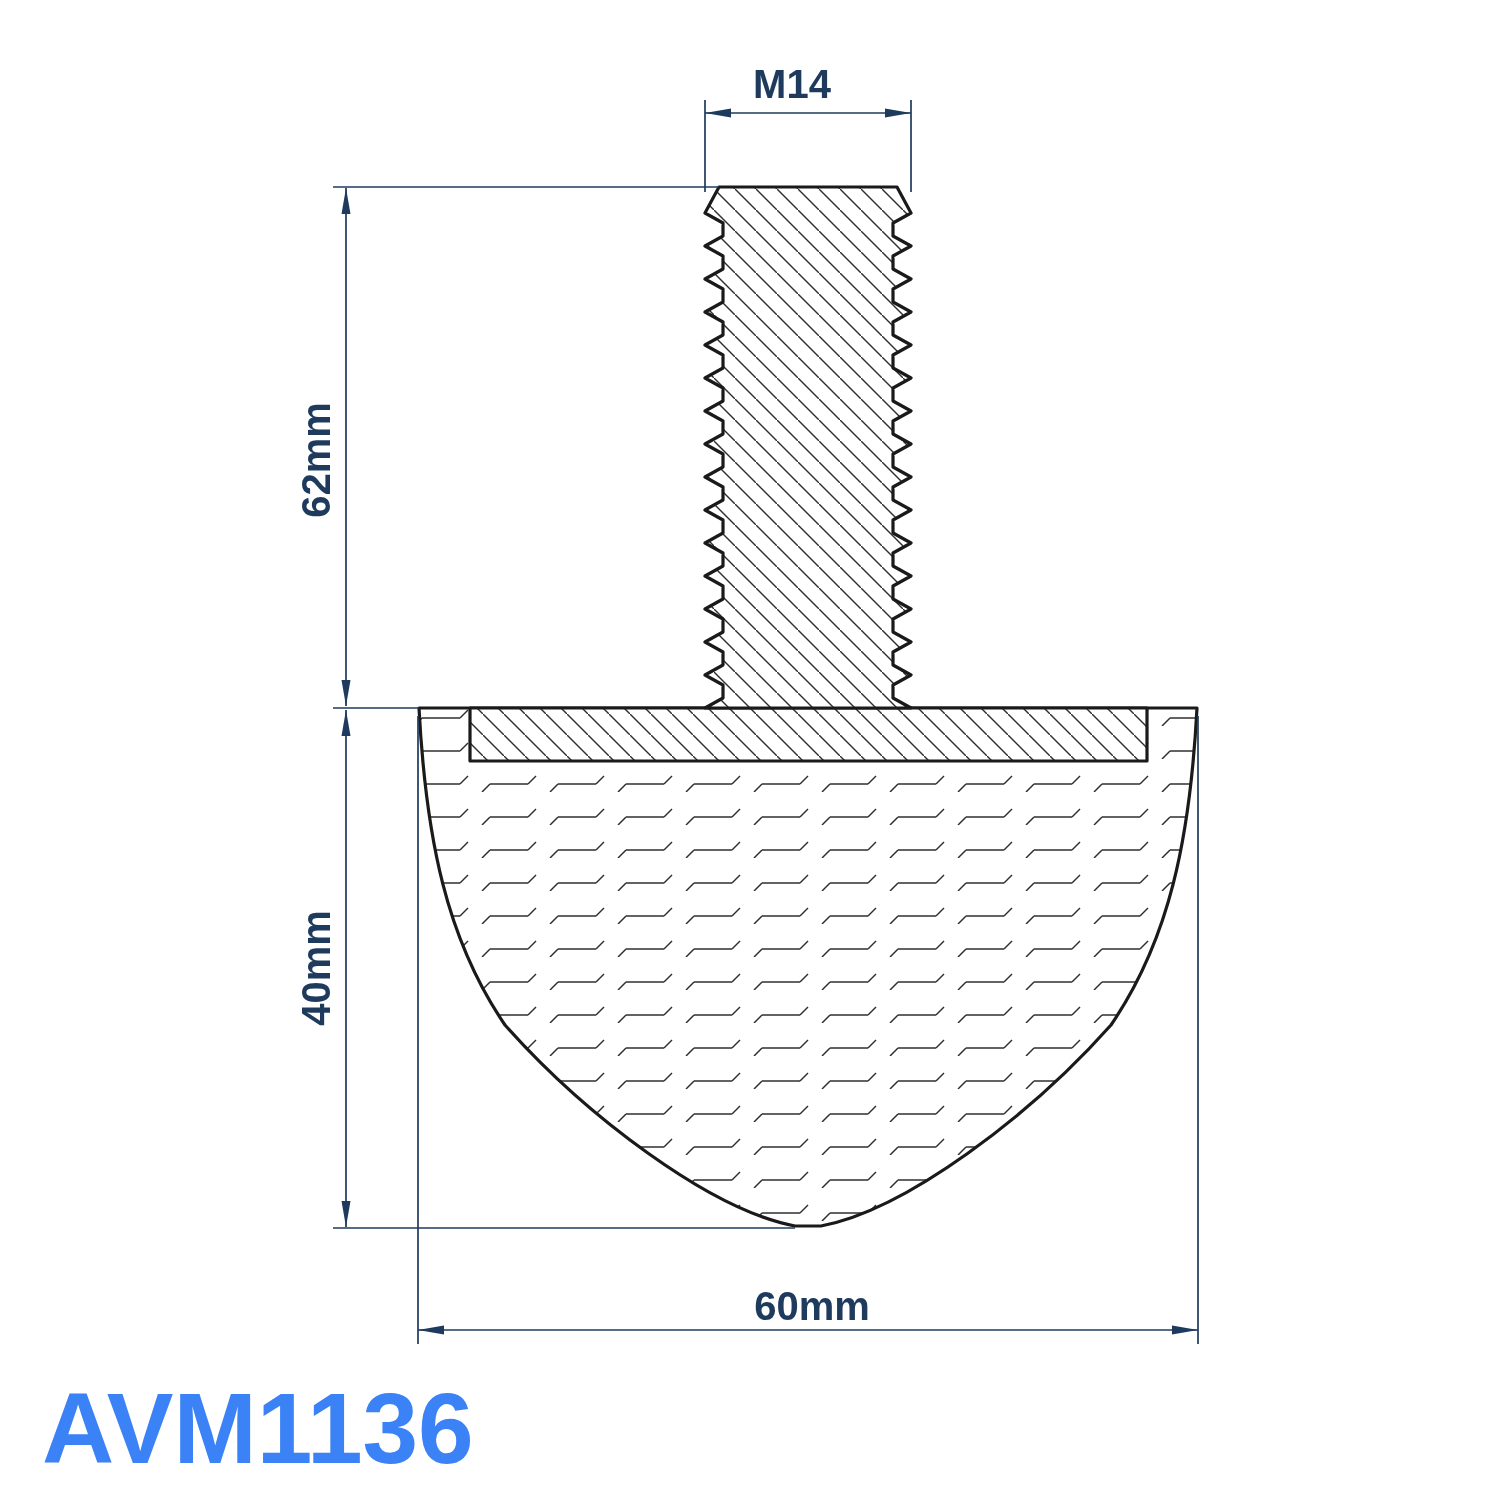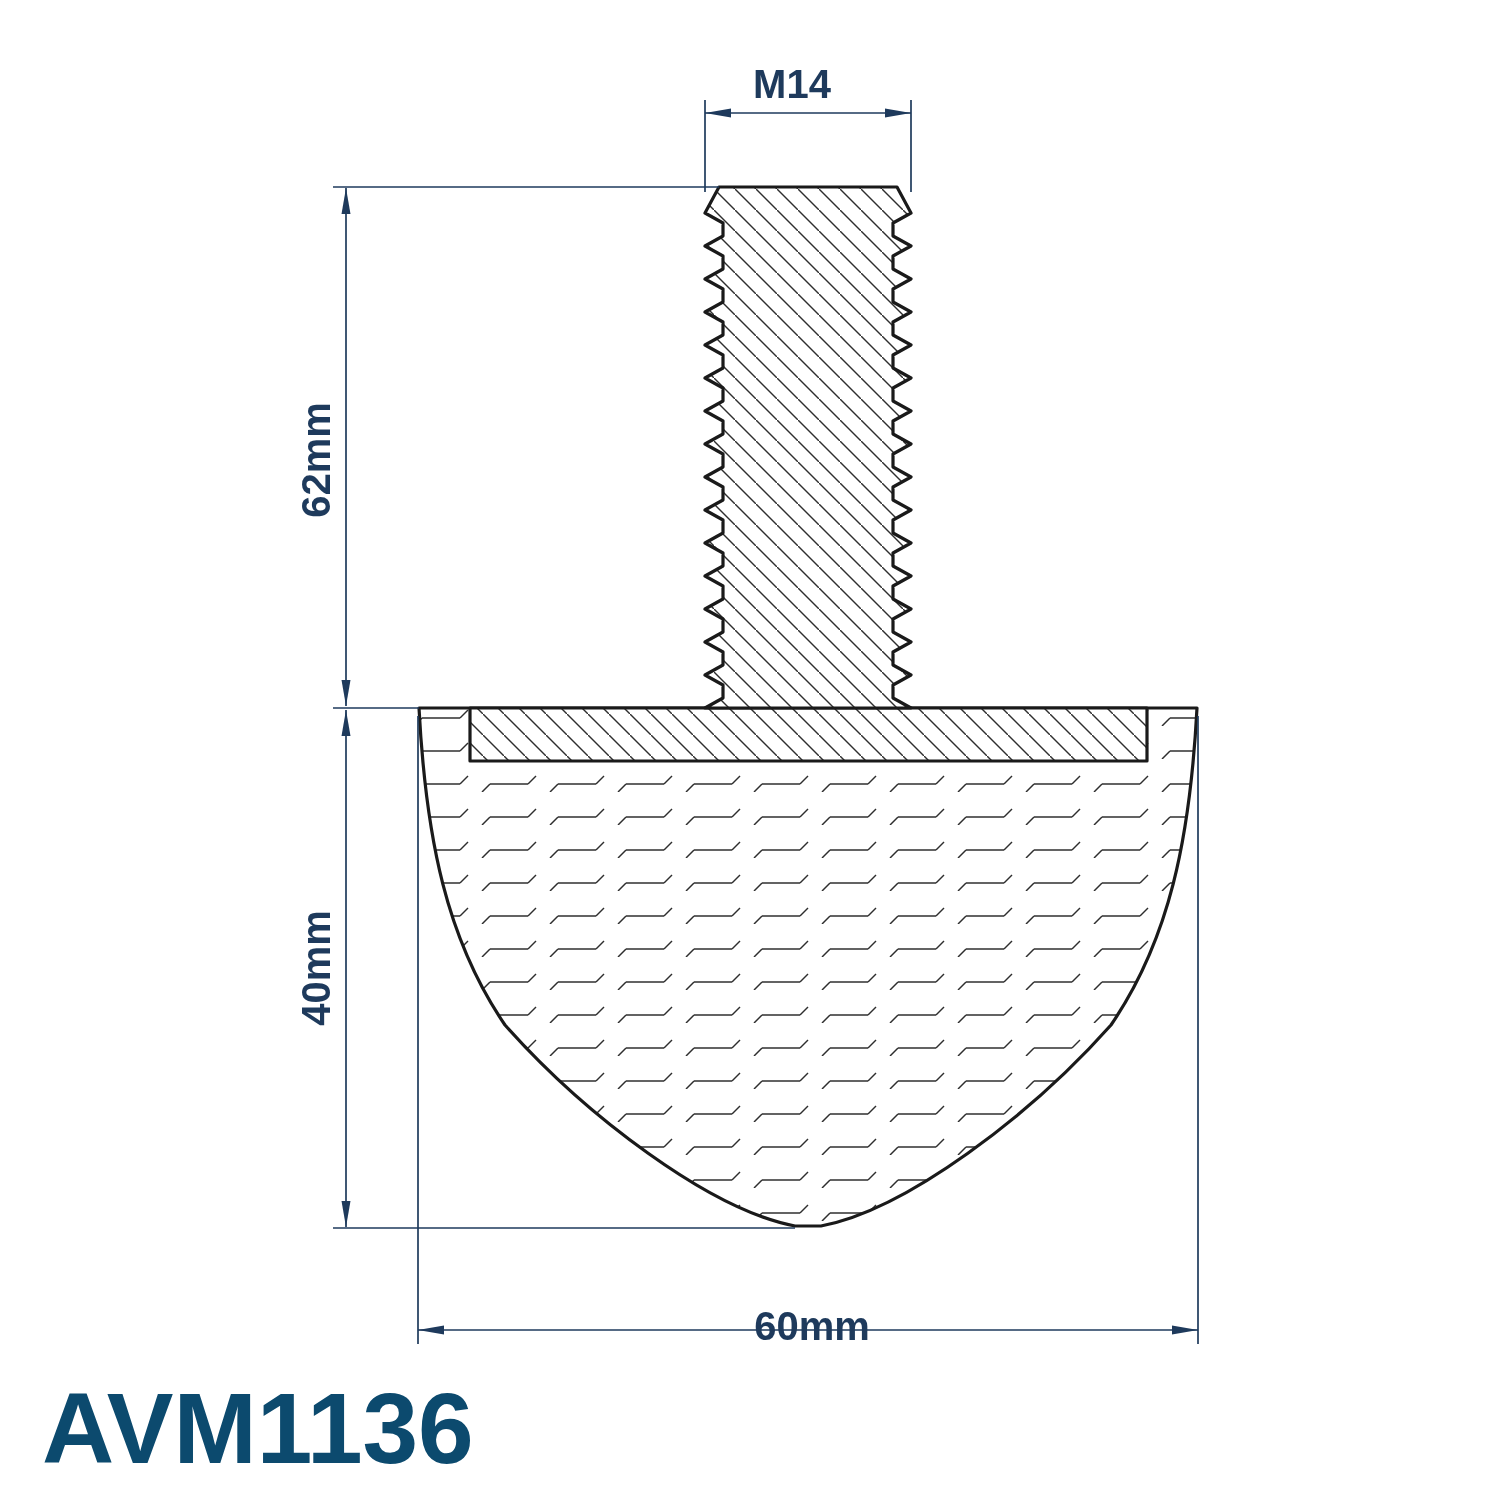--- a/index.html
+++ b/index.html
@@ -32,21 +32,21 @@
     white-space: nowrap;
   }
   .dim-label.vertical {
     transform: rotate(-90deg);
     transform-origin: center center;
   }
   #part-number {
     position: absolute;
     left: 42px;
     top: 1378px;
-    color: #0c4a6e;
+    color: #3b82f6;
     font-weight: bold;
     font-size: 100px;
     line-height: 100px;
     letter-spacing: 0px;
     white-space: nowrap;
   }
 </style>
 </head>
 <body>
 
@@ -150,17 +150,17 @@
       </g>
     </g>
   </svg>
 
   <div class="dim-label" style="left:692px; top:62px; width:200px;">M14</div>
 
   <div class="dim-label vertical" style="left:236px; top:438px; width:160px;">62mm</div>
 
   <div class="dim-label vertical" style="left:236px; top:946px; width:160px;">40mm</div>
 
-  <div class="dim-label" style="left:712px; top:1284px; width:200px;margin-top:20px;">60mm</div>
+  <div class="dim-label" style="left:712px; top:1284px; width:200px;">60mm</div>
 
   <div id="part-number">AVM1136</div>
 
 </div>
 
 </body></html>

